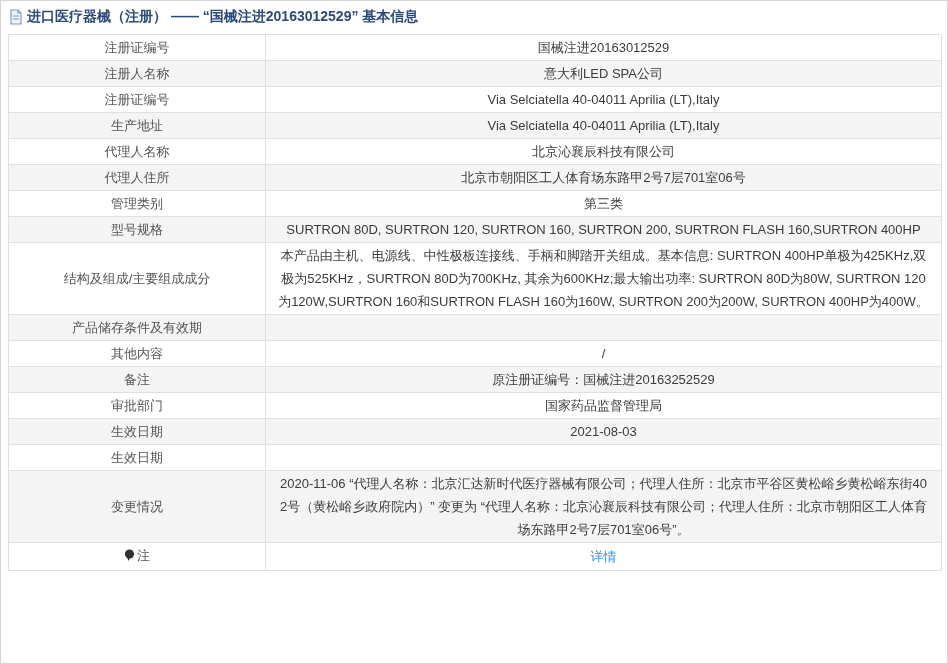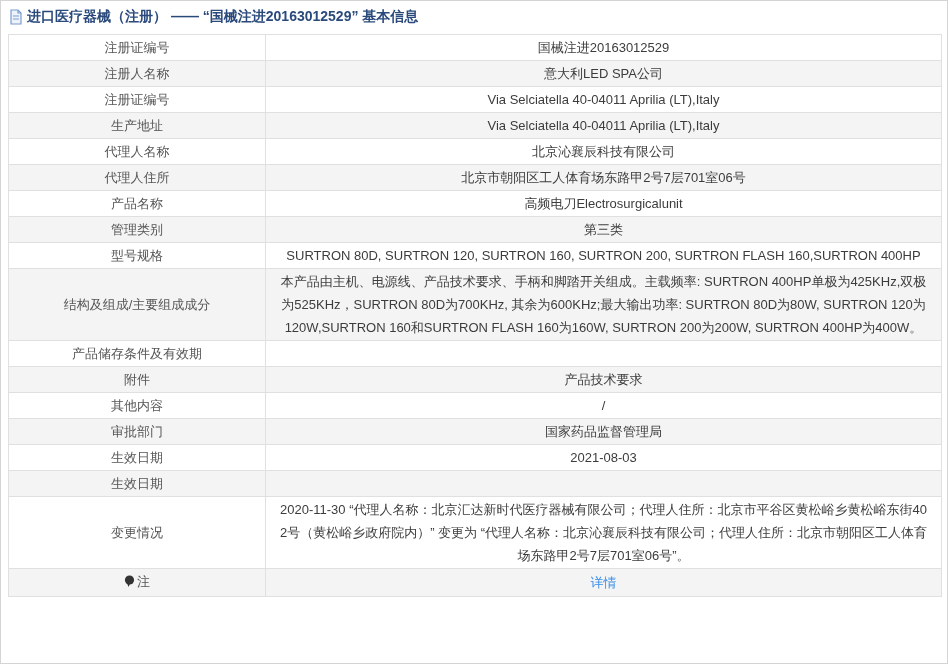--- a/index.html
+++ b/index.html
@@ -96,62 +96,58 @@
       </tr>
       <tr>
         <td class="lbl">代理人名称</td>
         <td class="val">北京沁襄辰科技有限公司</td>
       </tr>
       <tr>
         <td class="lbl">代理人住所</td>
         <td class="val">北京市朝阳区工人体育场东路甲2号7层701室06号</td>
       </tr>
       <tr>
-        <td class="lbl">产品名称</td>
-        <td class="val">高频电刀Electrosurgicalunit</td>
-      </tr>
-      <tr>
         <td class="lbl">管理类别</td>
         <td class="val">第三类</td>
       </tr>
       <tr>
         <td class="lbl">型号规格</td>
         <td class="val">SURTRON 80D, SURTRON 120, SURTRON 160, SURTRON 200, SURTRON FLASH 160,SURTRON 400HP</td>
       </tr>
       <tr>
         <td class="lbl">结构及组成/主要组成成分</td>
-        <td class="val">本产品由主机、电源线、产品技术要求、手柄和脚踏开关组成。主载频率: SURTRON 400HP单极为425KHz,双极为525KHz，SURTRON 80D为700KHz, 其余为600KHz;最大输出功率: SURTRON 80D为80W, SURTRON 120为120W,SURTRON 160和SURTRON FLASH 160为160W, SURTRON 200为200W, SURTRON 400HP为400W。</td>
+        <td class="val">本产品由主机、电源线、中性极板连接线、手柄和脚踏开关组成。基本信息: SURTRON 400HP单极为425KHz,双极为525KHz，SURTRON 80D为700KHz, 其余为600KHz;最大输出功率: SURTRON 80D为80W, SURTRON 120为120W,SURTRON 160和SURTRON FLASH 160为160W, SURTRON 200为200W, SURTRON 400HP为400W。</td>
       </tr>
       <tr>
         <td class="lbl">产品储存条件及有效期</td>
         <td class="val"></td>
       </tr>
       <tr>
-        <td class="lbl">附件</td>
-        <td class="val">产品技术要求</td>
+        <td class="lbl">其他内容</td>
+        <td class="val">/</td>
       </tr>
       <tr>
-        <td class="lbl">其他内容</td>
-        <td class="val">/</td>
+        <td class="lbl">备注</td>
+        <td class="val">原注册证编号：国械注进20163252529</td>
       </tr>
       <tr>
         <td class="lbl">审批部门</td>
         <td class="val">国家药品监督管理局</td>
       </tr>
       <tr>
         <td class="lbl">生效日期</td>
         <td class="val">2021-08-03</td>
       </tr>
       <tr>
         <td class="lbl">生效日期</td>
         <td class="val"></td>
       </tr>
       <tr>
         <td class="lbl">变更情况</td>
-        <td class="val">2020-11-30 “代理人名称：北京汇达新时代医疗器械有限公司；代理人住所：北京市平谷区黄松峪乡黄松峪东街402号（黄松峪乡政府院内）” 变更为 “代理人名称：北京沁襄辰科技有限公司；代理人住所：北京市朝阳区工人体育场东路甲2号7层701室06号”。</td>
+        <td class="val">2020-11-06 “代理人名称：北京汇达新时代医疗器械有限公司；代理人住所：北京市平谷区黄松峪乡黄松峪东街402号（黄松峪乡政府院内）” 变更为 “代理人名称：北京沁襄辰科技有限公司；代理人住所：北京市朝阳区工人体育场东路甲2号7层701室06号”。</td>
       </tr>
       <tr>
         <td class="lbl">
           <span class="note-icon">
             <svg width="11" height="13" viewBox="0 0 11 13">
               <circle cx="5.5" cy="5" r="4.6" fill="#333333"></circle>
               <path d="M3.2 8.5 L4.5 12 L6 8.8 Z" fill="#333333"></path>
             </svg>
           </span><span>注</span>
         </td>

